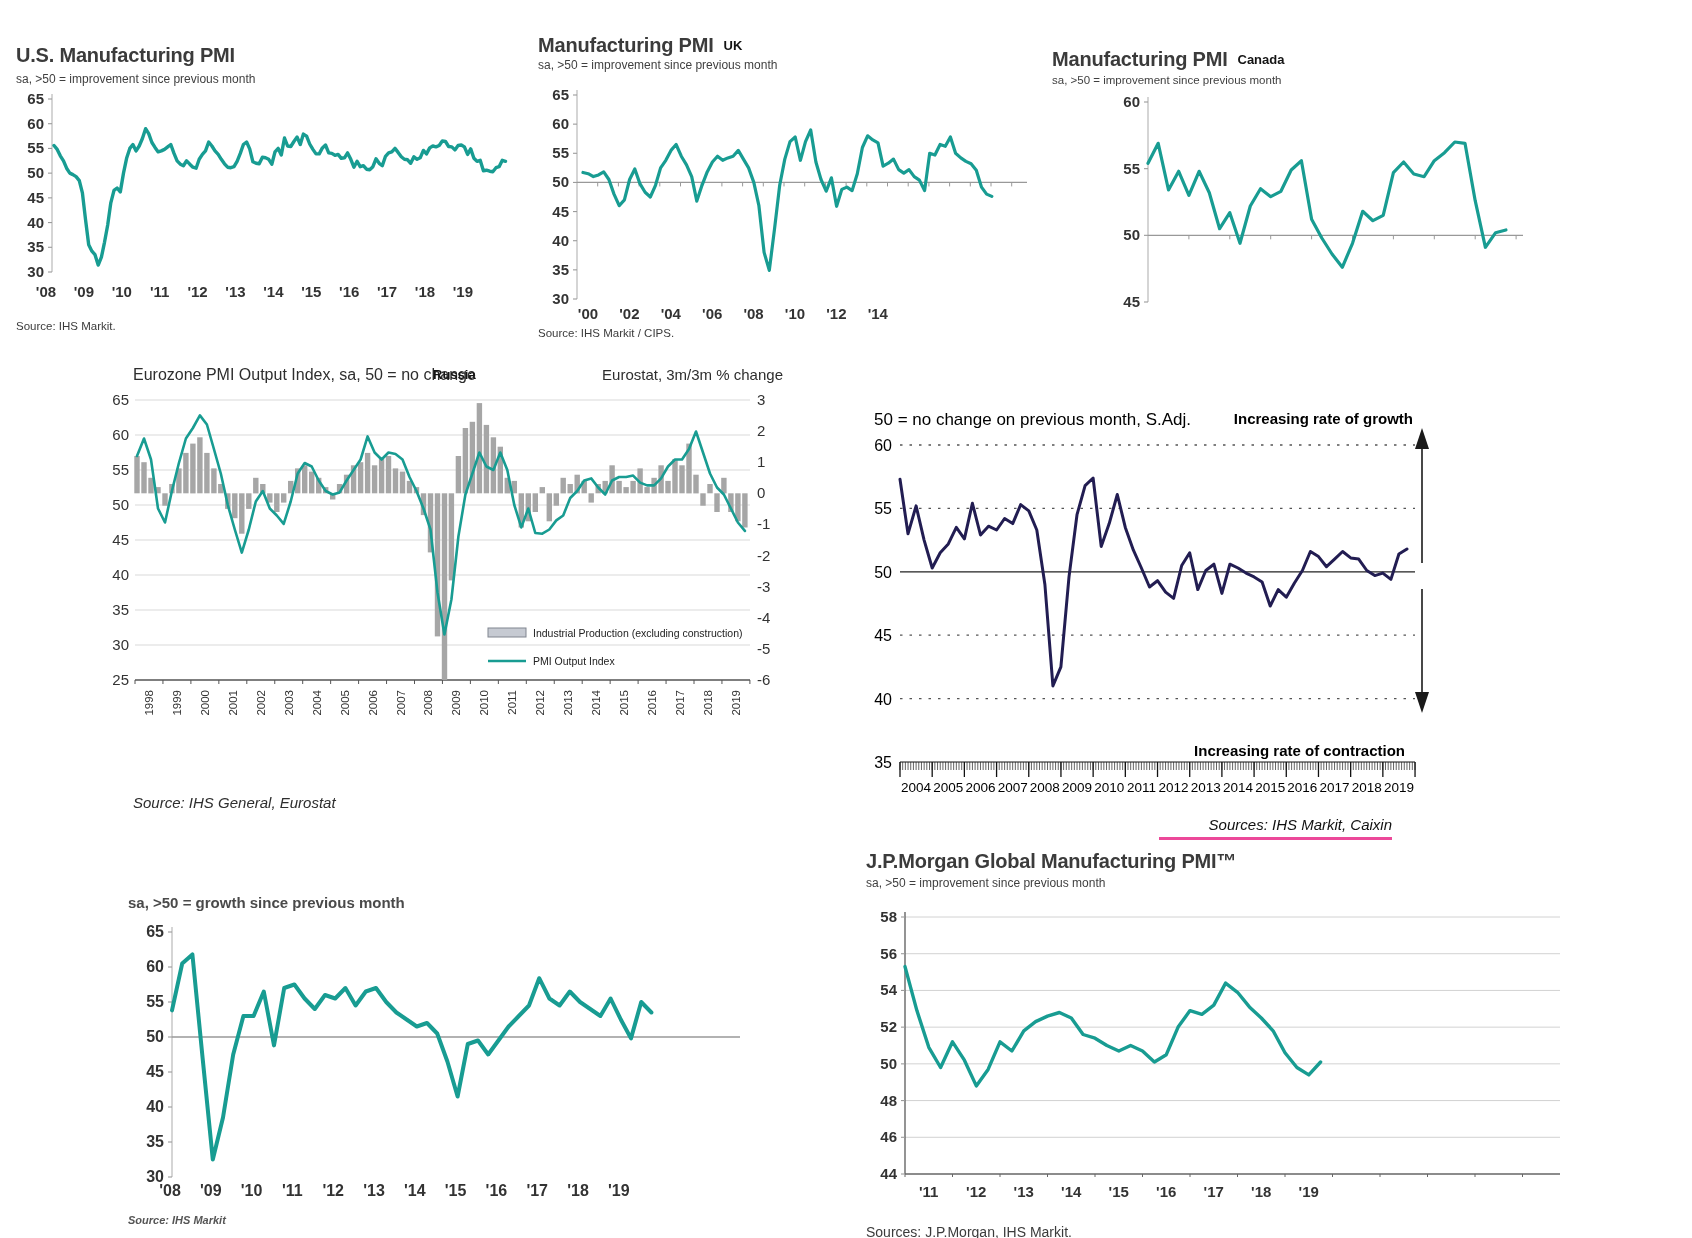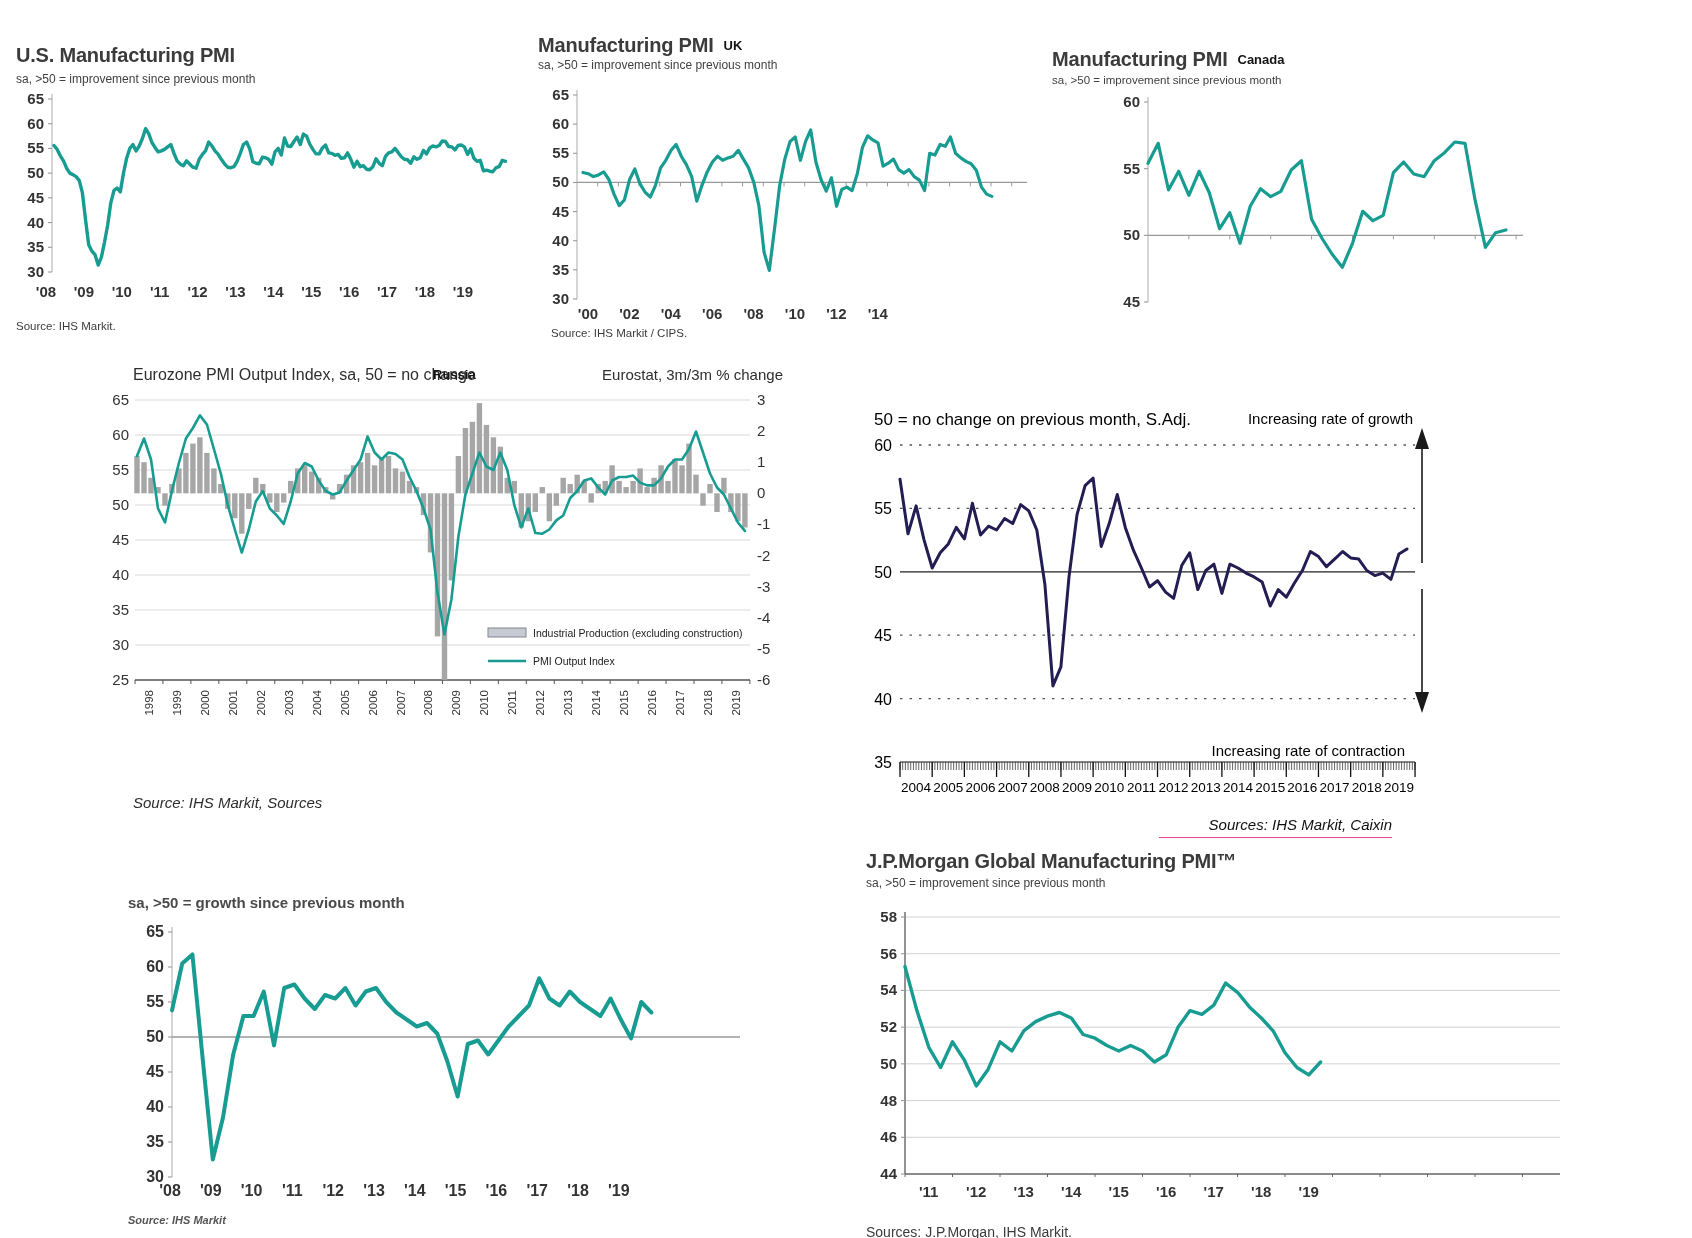--- a/index.html
+++ b/index.html
@@ -20,23 +20,23 @@
   #p3 text.rot{font-size:11.5px;}
   #p3 text.lg{font-size:10.5px;fill:#222;}
   #p4 text{font-size:16px;fill:#000;}
   #p4 text.xsmall{font-size:13.5px;}
   .ez-title{font-size:16px;color:#2e2e2e;}
   .ez-reg{font-size:13px;font-weight:700;color:#141414;}
   .ez-right{font-size:15px;color:#2e2e2e;text-align:right;}
   .ez-src{font-size:15px;font-style:italic;color:#2e2e2e;}
   .cn-title{font-size:27px;color:#000;}
   .cn-sub{font-size:17px;color:#000;}
-  .cn-ann{font-size:15px;color:#000;text-align:right;}
+  .cn-ann{font-size:15px;color:#000;text-align:right;font-weight:bold;}
   .cn-src{font-size:15px;font-style:italic;color:#111;text-align:right;}
-  .cn-src span{border-bottom:1px solid #ec4899;padding-bottom:4px;padding-left:50px;}
+  .cn-src span{border-bottom:3px solid #ec4899;padding-bottom:4px;padding-left:50px;}
   .ru-sub{font-size:15px;font-weight:700;color:#4a4a4a;text-align:right;}
   .ru-src{font-size:11px;font-weight:700;color:#555;font-style:italic;}
   .jp-src{font-size:14px;color:#3b3b3b;}
 </style>
 </head>
 <body>
 
 <div id="canvas">
 
   <section class="chart" id="ch0" style="left:10px;top:6px;width:515px;height:302px">
@@ -125,21 +125,21 @@
         <text x="53" y="247" text-anchor="middle">'00</text>
         <text x="94.4" y="247" text-anchor="middle">'02</text>
         <text x="135.8" y="247" text-anchor="middle">'04</text>
         <text x="177.2" y="247" text-anchor="middle">'06</text>
         <text x="218.6" y="247" text-anchor="middle">'08</text>
         <text x="260" y="247" text-anchor="middle">'10</text>
         <text x="301.4" y="247" text-anchor="middle">'12</text>
         <text x="342.8" y="247" text-anchor="middle">'14</text>
         <polyline points="48.0,100.5 53.2,101.7 58.4,104.6 63.5,102.9 68.7,99.9 73.9,107.5 79.0,122.1 84.2,133.7 89.4,127.9 94.6,107.5 99.8,97.0 104.9,111.6 110.1,120.3 115.3,125.0 120.5,113.3 125.6,95.9 130.8,88.3 136.0,78.4 141.1,72.5 146.3,84.2 151.5,92.9 156.7,104.6 161.8,129.1 167.0,113.3 172.2,99.9 177.4,90.0 182.5,84.2 187.7,88.3 192.9,85.9 198.1,84.2 203.3,78.4 208.4,87.1 213.6,95.9 218.8,110.4 223.9,133.7 229.1,180.4 234.3,198.4 239.5,157.1 244.7,113.3 249.8,87.1 255.0,69.6 260.2,65.0 265.4,88.3 270.5,69.6 275.7,58.0 280.9,90.0 286.0,107.5 291.2,119.2 296.4,105.8 301.6,134.3 306.8,117.4 311.9,115.1 317.1,118.6 322.3,101.7 327.4,75.5 332.6,63.8 337.8,67.9 343.0,70.8 348.1,94.1 353.3,91.2 358.5,87.1 363.7,97.6 368.8,101.1 374.0,97.6 379.2,104.6 384.4,108.1 389.6,118.6 394.7,81.3 399.9,83.0 405.1,72.5 410.3,74.3 415.4,65.0 420.6,81.3 425.8,85.9 430.9,89.4 436.1,91.8 441.3,98.2 446.5,115.1 451.6,122.1 456.8,124.4" fill="none" stroke="#189c92" stroke-width="3.2" stroke-linejoin="round" stroke-linecap="round"></polyline>
       </svg>
-    <div class="abs src" style="left:16px;top:295px">Source: IHS Markit / CIPS.</div>
+    <div class="abs src" style="left:3px;top:295px">Source: IHS Markit / CIPS.</div>
   </section>
 
   <section class="chart" id="ch2" style="left:1048px;top:6px;width:644px;height:300px">
     <div class="abs" style="left:4px;top:10px">
       <span class="t">Manufacturing PMI</span><span class="reg">Canada</span>
     </div>
     <div class="abs sub" style="left:4px;top:36px;font-size:11.5px">sa, &gt;50 = improvement since previous month</div>
     <svg id="p2" style="left:0;top:52px" width="644" height="245">
         <line x1="100" y1="7" x2="100" y2="212" stroke="#b9b9b9" stroke-width="1.2"></line>
         <text x="92" y="17" text-anchor="end">60</text>
@@ -329,21 +329,21 @@
         <text x="525.125" y="302" text-anchor="end" class="rot" transform="rotate(-90 525.125 302)">2015</text>
         <text x="553.0749999999999" y="302" text-anchor="end" class="rot" transform="rotate(-90 553.0749999999999 302)">2016</text>
         <text x="581.025" y="302" text-anchor="end" class="rot" transform="rotate(-90 581.025 302)">2017</text>
         <text x="608.975" y="302" text-anchor="end" class="rot" transform="rotate(-90 608.975 302)">2018</text>
         <text x="636.925" y="302" text-anchor="end" class="rot" transform="rotate(-90 636.925 302)">2019</text>
         <rect x="385" y="240" width="38" height="9" fill="#c6cad2" stroke="#80858f" stroke-width="1"></rect>
         <text x="430" y="249" text-anchor="start" class="lg">Industrial Production (excluding construction)</text>
         <line x1="385" y1="273" x2="423" y2="273" stroke="#189c92" stroke-width="2.6"></line>
         <text x="430" y="277" text-anchor="start" class="lg">PMI Output Index</text>
       </svg>
-    <div class="abs ez-src" style="left:30px;top:434px">Source: IHS Markit, Sources</div>
+    <div class="abs ez-src" style="left:30px;top:434px">Source: IHS General, Eurostat</div>
   </section>
 
   <section class="chart" id="ch4" style="left:858px;top:300px;width:834px;height:515px">
     <div class="abs cn-sub" style="left:16px;top:78px">50 = no change on previous month, S.Adj.</div>
     <div class="abs cn-ann" style="left:255px;top:78px;width:300px">Increasing rate of growth</div>
     <svg id="p4" style="left:0;top:90px" width="834" height="410">
         <line x1="42" y1="23" x2="557" y2="23" stroke="#555" stroke-width="1.3" stroke-dasharray="2.5,7"></line>
         <line x1="42" y1="86.4" x2="557" y2="86.4" stroke="#555" stroke-width="1.3" stroke-dasharray="2.5,7"></line>
         <line x1="42" y1="213.2" x2="557" y2="213.2" stroke="#555" stroke-width="1.3" stroke-dasharray="2.5,7"></line>
         <line x1="42" y1="276.6" x2="557" y2="276.6" stroke="#555" stroke-width="1.3" stroke-dasharray="2.5,7"></line>

